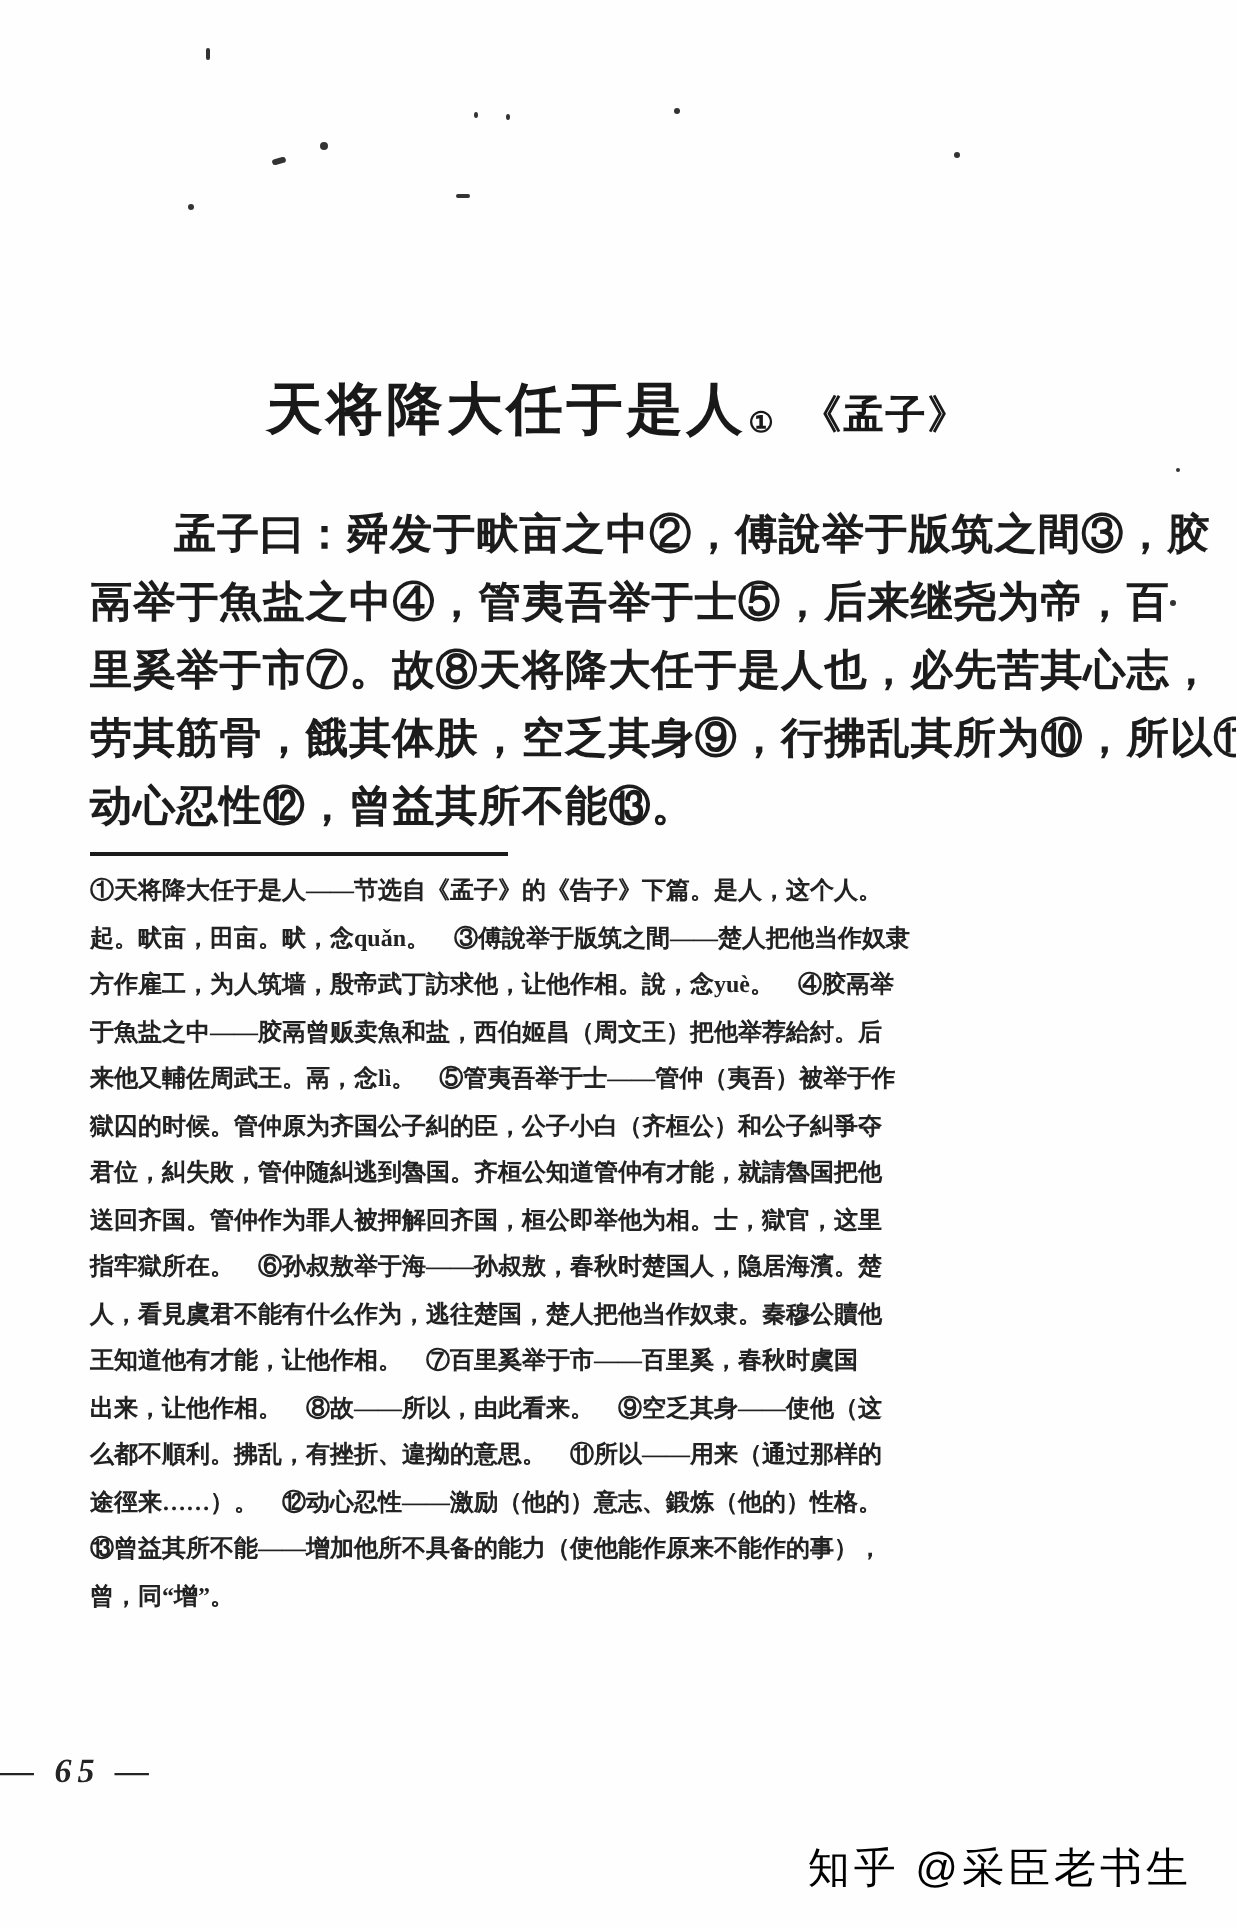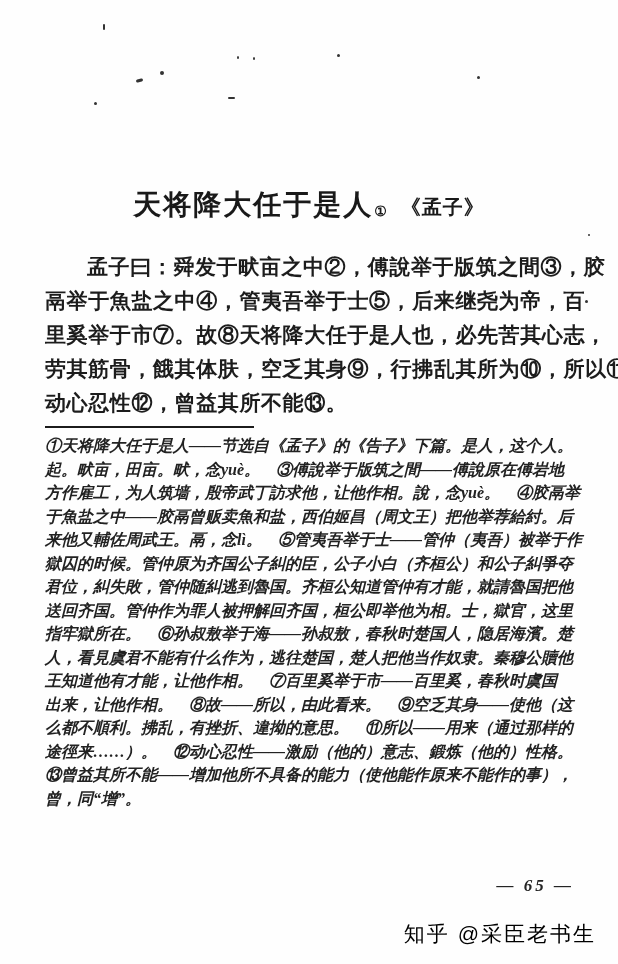--- a/index.html
+++ b/index.html
@@ -38,28 +38,27 @@
     position:absolute;top:426px;left:45px;
     width:209px;height:2px;background:#1b1b1b;
   }
   
   .notes{
     position:absolute;top:434px;left:45px;width:533px;
     font-weight:bold;color:#222;
   }
   .nline{
     height:23.5px;line-height:23.5px;
-    font-size:16px;letter-spacing:0px;
+    font-size:12px;letter-spacing:0px;
     white-space:nowrap;
-    font-style:italic;
   }
   
   .page-number{
     position:absolute;top:876px;left:0;right:44px;
-    text-align:right;
+    text-align:left;
     font-size:17px;font-style:italic;font-weight:bold;
     letter-spacing:3px;color:#242424;
   }
   
   .watermark{
     position:absolute;top:920px;right:22px;
     font-size:21px;letter-spacing:2px;
     color:#000000;
     font-family:"Liberation Sans","DejaVu Sans",sans-serif;
   }
@@ -104,21 +103,21 @@
     <div class="mline">鬲举于魚盐之中④，管夷吾举于士⑤，后来继尧为帝，百</div>
     <div class="mline">里奚举于市⑦。故⑧天将降大任于是人也，必先苦其心志，</div>
     <div class="mline">劳其筋骨，餓其体肤，空乏其身⑨，行拂乱其所为⑩，所以⑪</div>
     <div class="mline">动心忍性⑫，曾益其所不能⑬。</div>
   </div>
 
   <div class="divider"></div>
 
   <div class="notes">
     <div class="nline">①天将降大任于是人——节选自《孟子》的《告子》下篇。是人，这个人。</div>
-    <div class="nline">起。畎亩，田亩。畎，念yuè。　③傅說举于版筑之間——傅說原在傅岩地</div>
+    <div class="nline">起。畎亩，田亩。畎，念quǎn。　③傅說举于版筑之間——楚人把他当作奴隶</div>
     <div class="nline">方作雇工，为人筑墙，殷帝武丁訪求他，让他作相。說，念yuè。　④胶鬲举</div>
     <div class="nline">于魚盐之中——胶鬲曾贩卖魚和盐，西伯姬昌（周文王）把他举荐給紂。后</div>
     <div class="nline">来他又輔佐周武王。鬲，念lì。　⑤管夷吾举于士——管仲（夷吾）被举于作</div>
     <div class="nline">獄囚的时候。管仲原为齐国公子糾的臣，公子小白（齐桓公）和公子糾爭夺</div>
     <div class="nline">君位，糾失敗，管仲随糾逃到魯国。齐桓公知道管仲有才能，就請魯国把他</div>
     <div class="nline">送回齐国。管仲作为罪人被押解回齐国，桓公即举他为相。士，獄官，这里</div>
     <div class="nline">指牢獄所在。　⑥孙叔敖举于海——孙叔敖，春秋时楚国人，隐居海濱。楚</div>
     <div class="nline">人，看見虞君不能有什么作为，逃往楚国，楚人把他当作奴隶。秦穆公贖他</div>
     <div class="nline">王知道他有才能，让他作相。　⑦百里奚举于市——百里奚，春秋时虞国</div>
     <div class="nline">出来，让他作相。　⑧故——所以，由此看来。　⑨空乏其身——使他（这</div>

